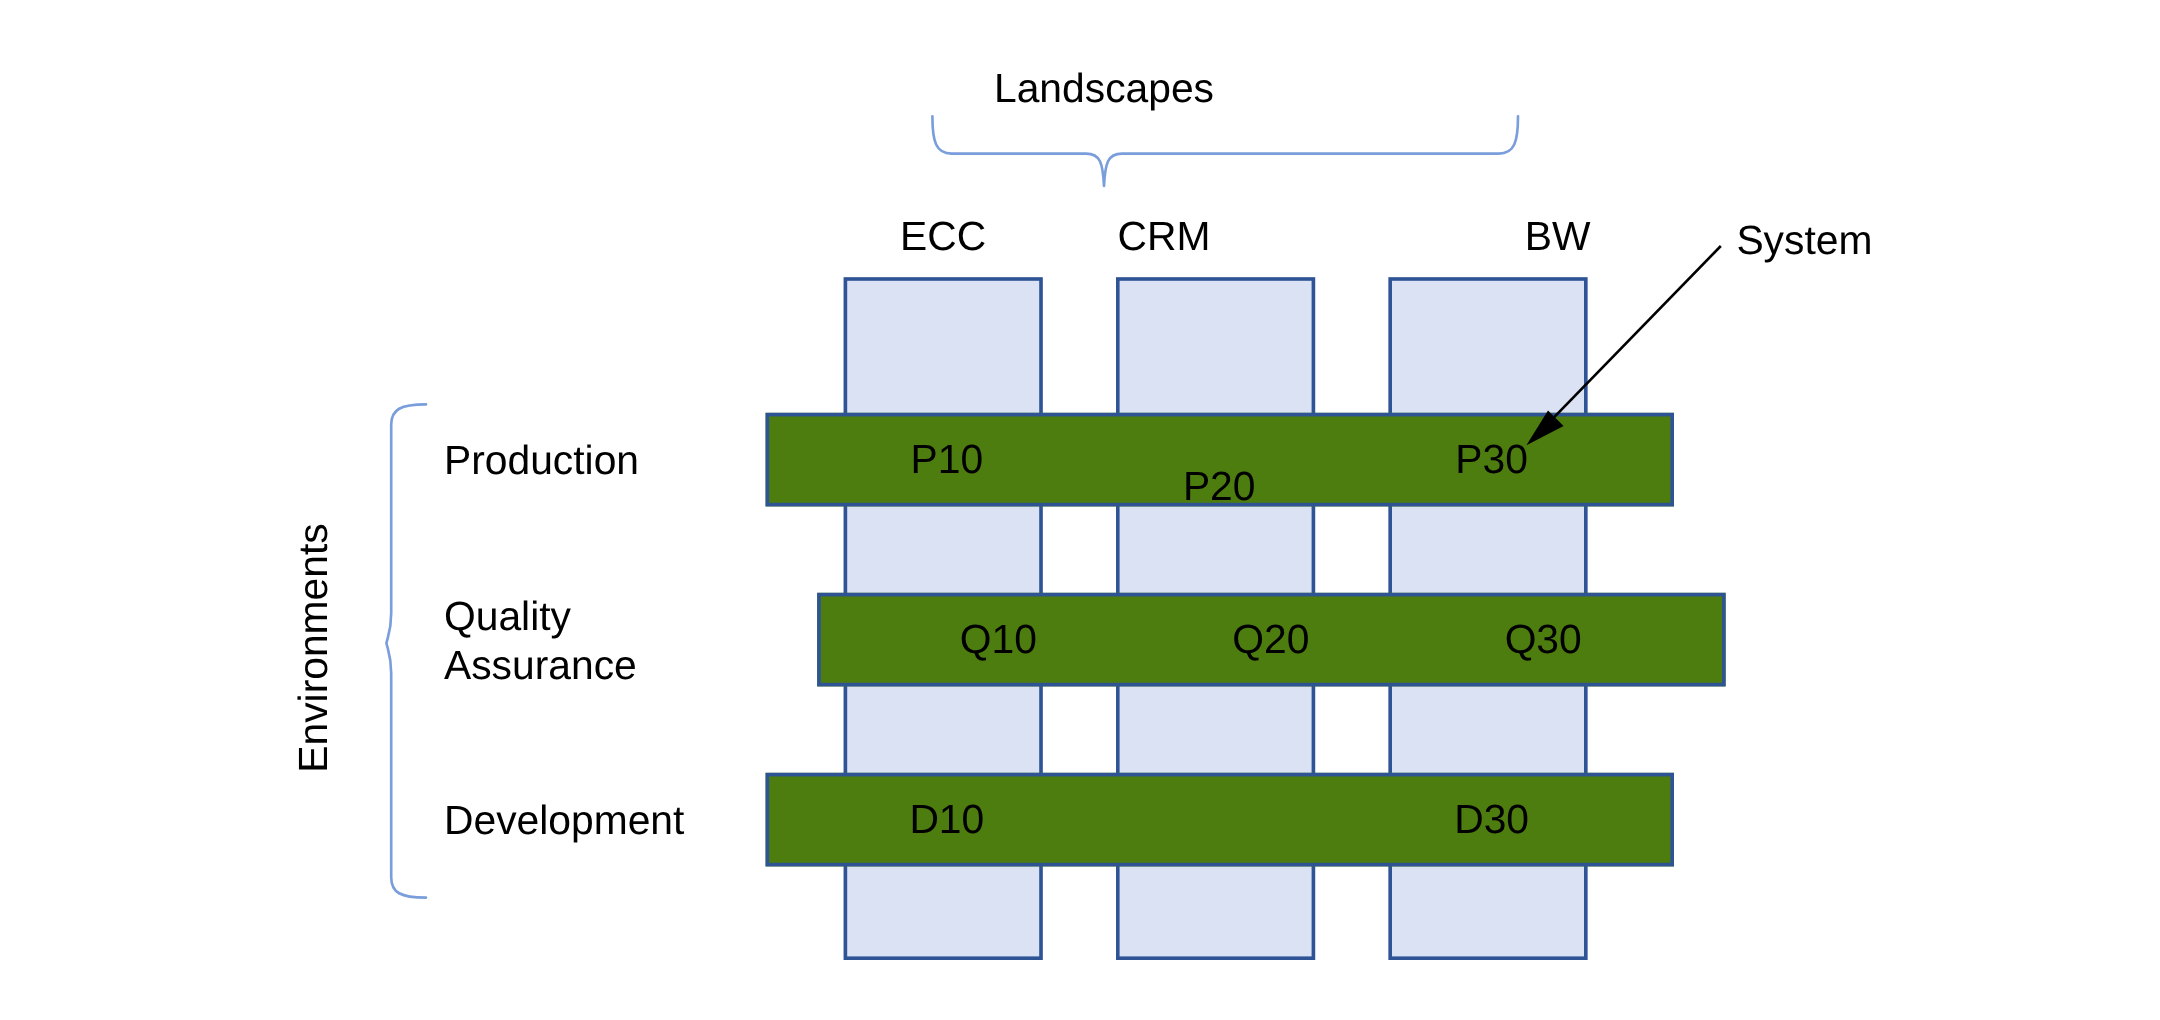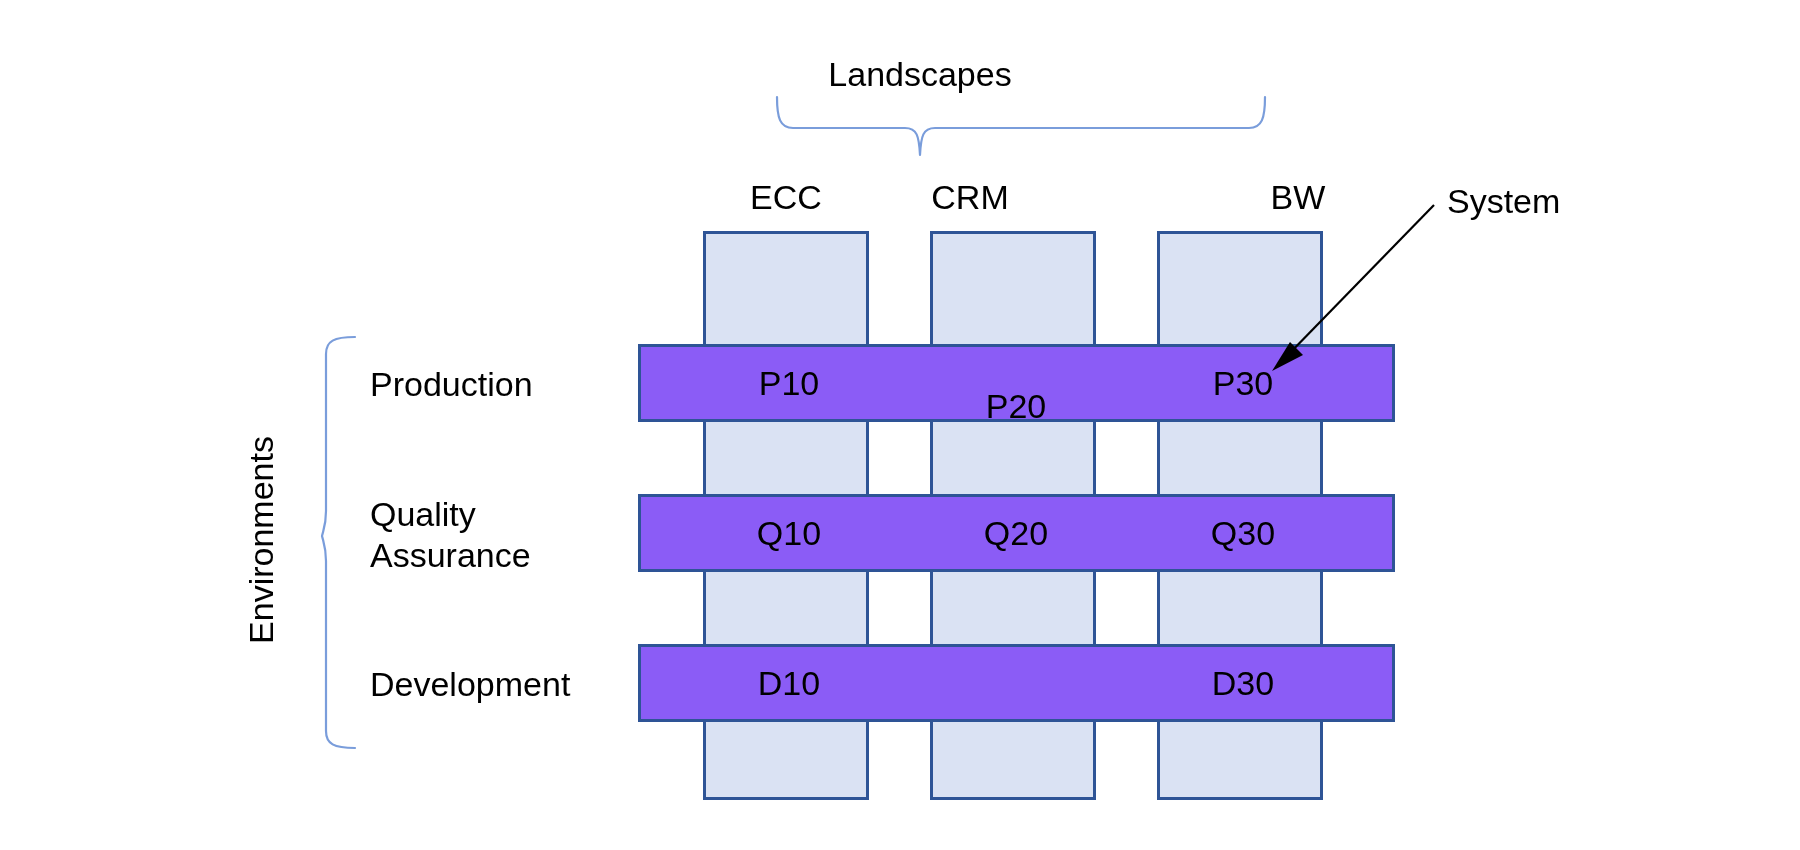--- a/index.html
+++ b/index.html
@@ -74,21 +74,21 @@
     top: 231px;
     height: 569px;
   }
 
   
   .env-bar {
     position: absolute;
     left: 638px;
     width: 757px;
     height: 78px;
-    background: #8b5cf6;
+    background: #4d7c0f;
     border: 3px solid #2e5496;
     box-sizing: border-box;
   }
   .env-cell {
     position: absolute;
     top: 0;
     height: 100%;
     display: flex;
     align-items: center;
     justify-content: center;
@@ -175,21 +175,21 @@
   <div class="env-label" style="top:664px;">Development</div>
   <div class="env-label" style="top:494px;">Quality
 Assurance</div>
 
   <div class="env-bar" style="top:344px;">
     <div class="env-cell" style="left:65px;width:166px;">P10</div>
     <div class="env-cell" style="left:292px;width:166px;margin-top:23px;">P20</div>
     <div class="env-cell" style="left:519px;width:166px;">P30</div>
   </div>
 
-  <div class="env-bar" style="top:494px;">
+  <div class="env-bar" style="top:494px;margin-left:43px;">
     <div class="env-cell" style="left:65px;width:166px;">Q10</div>
     <div class="env-cell" style="left:292px;width:166px;">Q20</div>
     <div class="env-cell" style="left:519px;width:166px;">Q30</div>
   </div>
 
   <div class="env-bar" style="top:644px;">
     <div class="env-cell" style="left:65px;width:166px;">D10</div>
     <div class="env-cell" style="left:519px;width:166px;">D30</div>
   </div>
 

